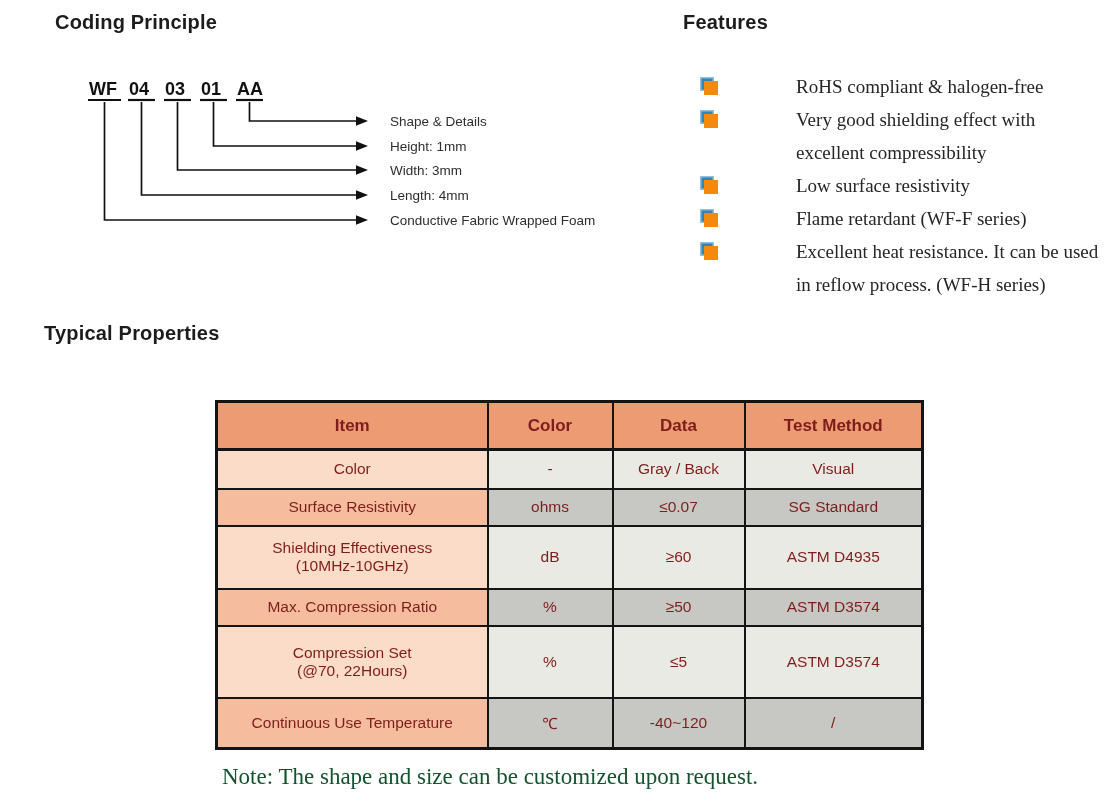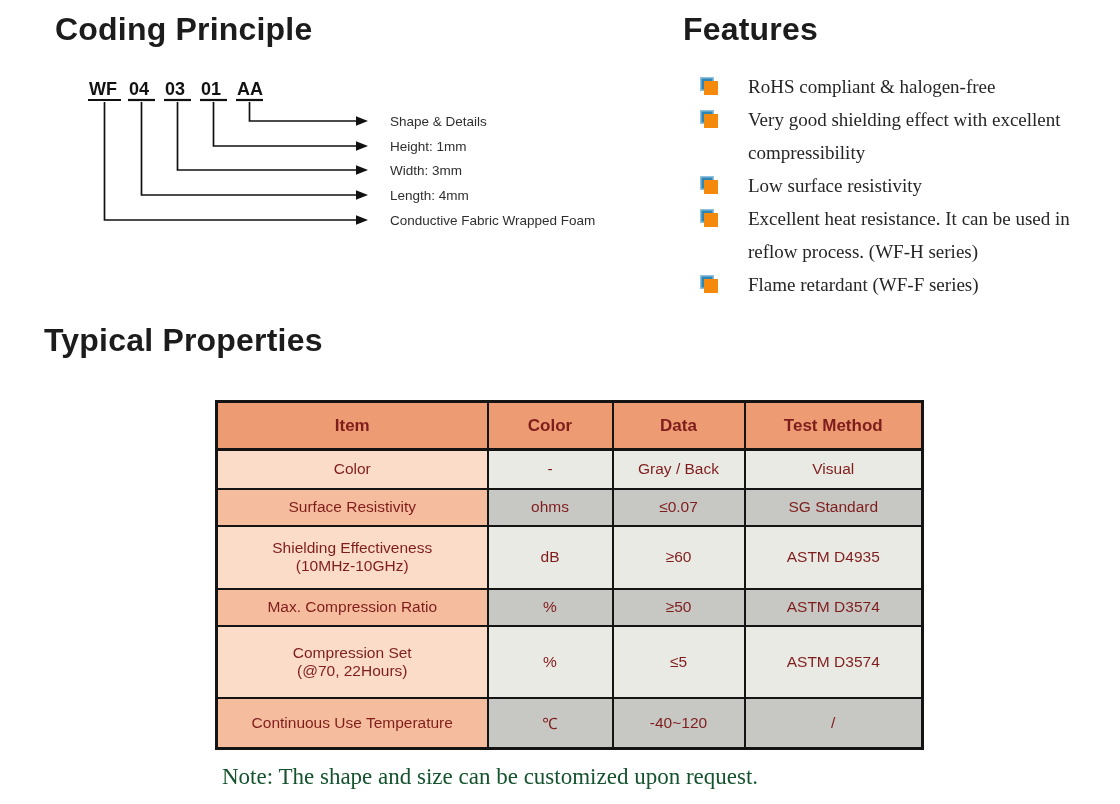--- a/index.html
+++ b/index.html
@@ -7,21 +7,21 @@
   .page {
     position:relative;
     width:1120px; height:804px;
     background:#ffffff;
     font-family:"Liberation Sans", sans-serif;
     color:#1a1a1a;
     overflow:hidden;
   }
   .h1 {
     position:absolute;
-    font-size:32px;
+    font-size:20px;
     font-weight:700;
     color:#1c1c1c;
     letter-spacing:0.2px;
   }
   #coding-title { left:55px; top:11px; }
   #features-title { left:683px; top:11px; }
   #properties-title { left:44px; top:322px; }
 
   
   .diagram { position:absolute; left:85px; top:76px; width:620px; height:170px; }
@@ -36,20 +36,21 @@
   .features-list {
     position:absolute; left:700px; top:70px; width:405px;
     list-style:none;
   }
   .features-list li {
     display:flex;
     font-family:"Liberation Serif", serif;
     font-size:19px;
     line-height:33px;
     color:#262626;
+    gap:48px;
   }
   .bullet {
     position:relative;
     width:18px; height:18px;
     margin-top:7px; margin-right:30px;
     flex:none;
   }
   .bullet::before {
     content:""; position:absolute; left:0; top:0;
     width:14px; height:14px;
@@ -160,25 +161,25 @@
     <li>
       <span class="bullet"></span>
       <span>Very good shielding effect with excellent compressibility</span>
     </li>
     <li>
       <span class="bullet"></span>
       <span>Low surface resistivity</span>
     </li>
     <li>
       <span class="bullet"></span>
+      <span>Flame retardant (WF-F series)</span>
+    </li>
+    <li>
+      <span class="bullet"></span>
       <span>Excellent heat resistance. It can be used in reflow process. (WF-H series)</span>
-    </li>
-    <li>
-      <span class="bullet"></span>
-      <span>Flame retardant (WF-F series)</span>
     </li>
   </ul>
 
   <div class="h1" id="properties-title">Typical Properties</div>
 
   <table class="props-table">
     <colgroup>
       <col class="c-item">
         <col class="c-unit">
         <col class="c-data">

